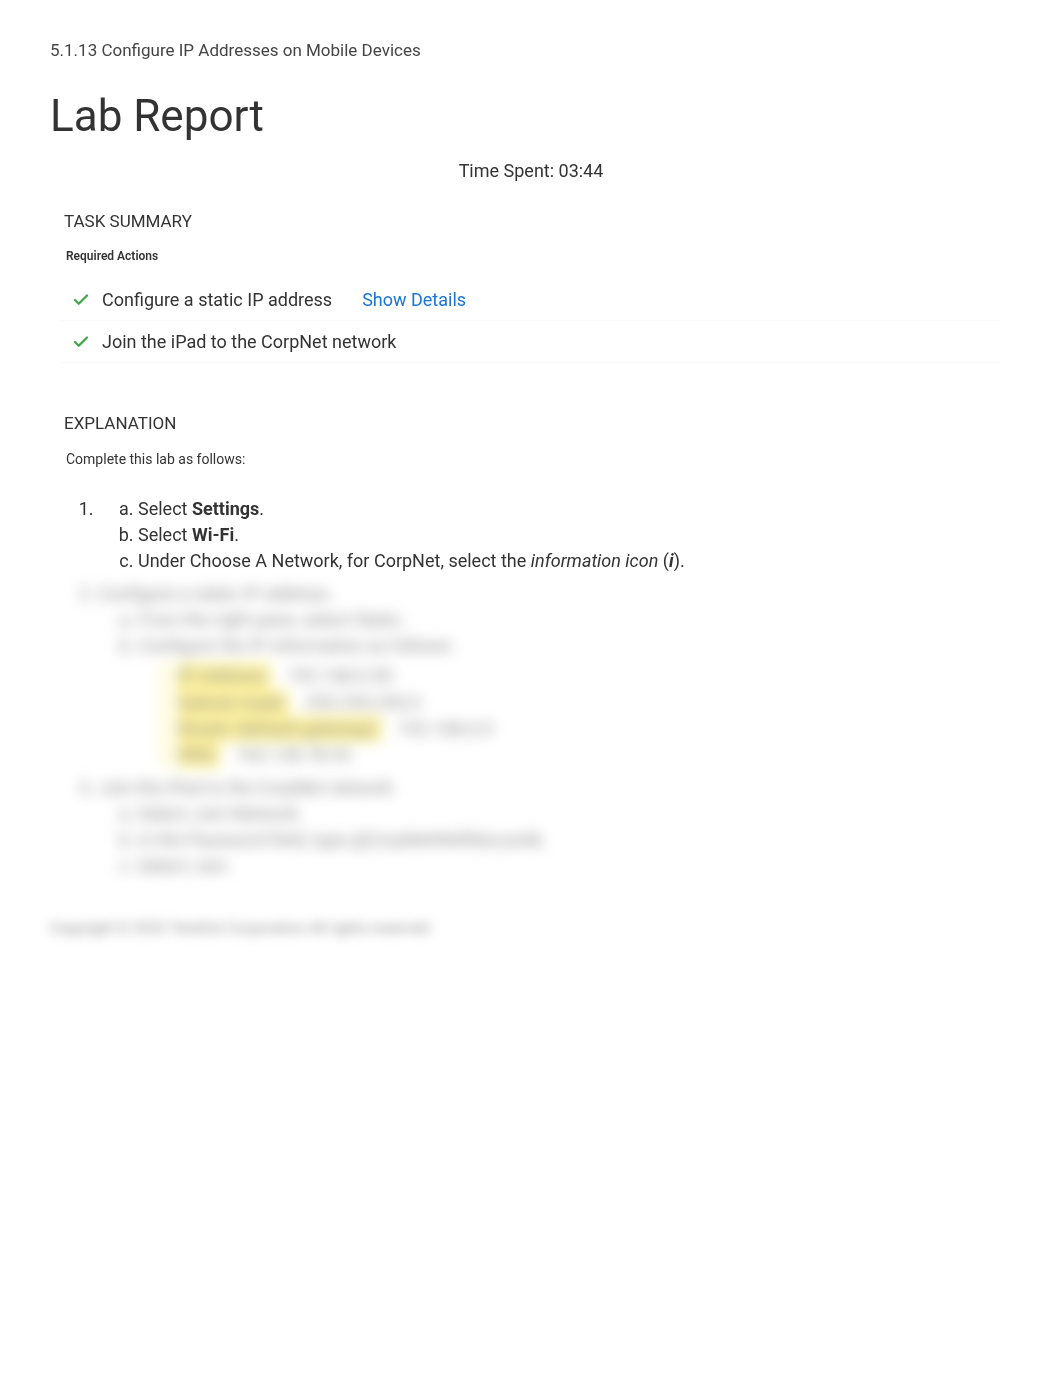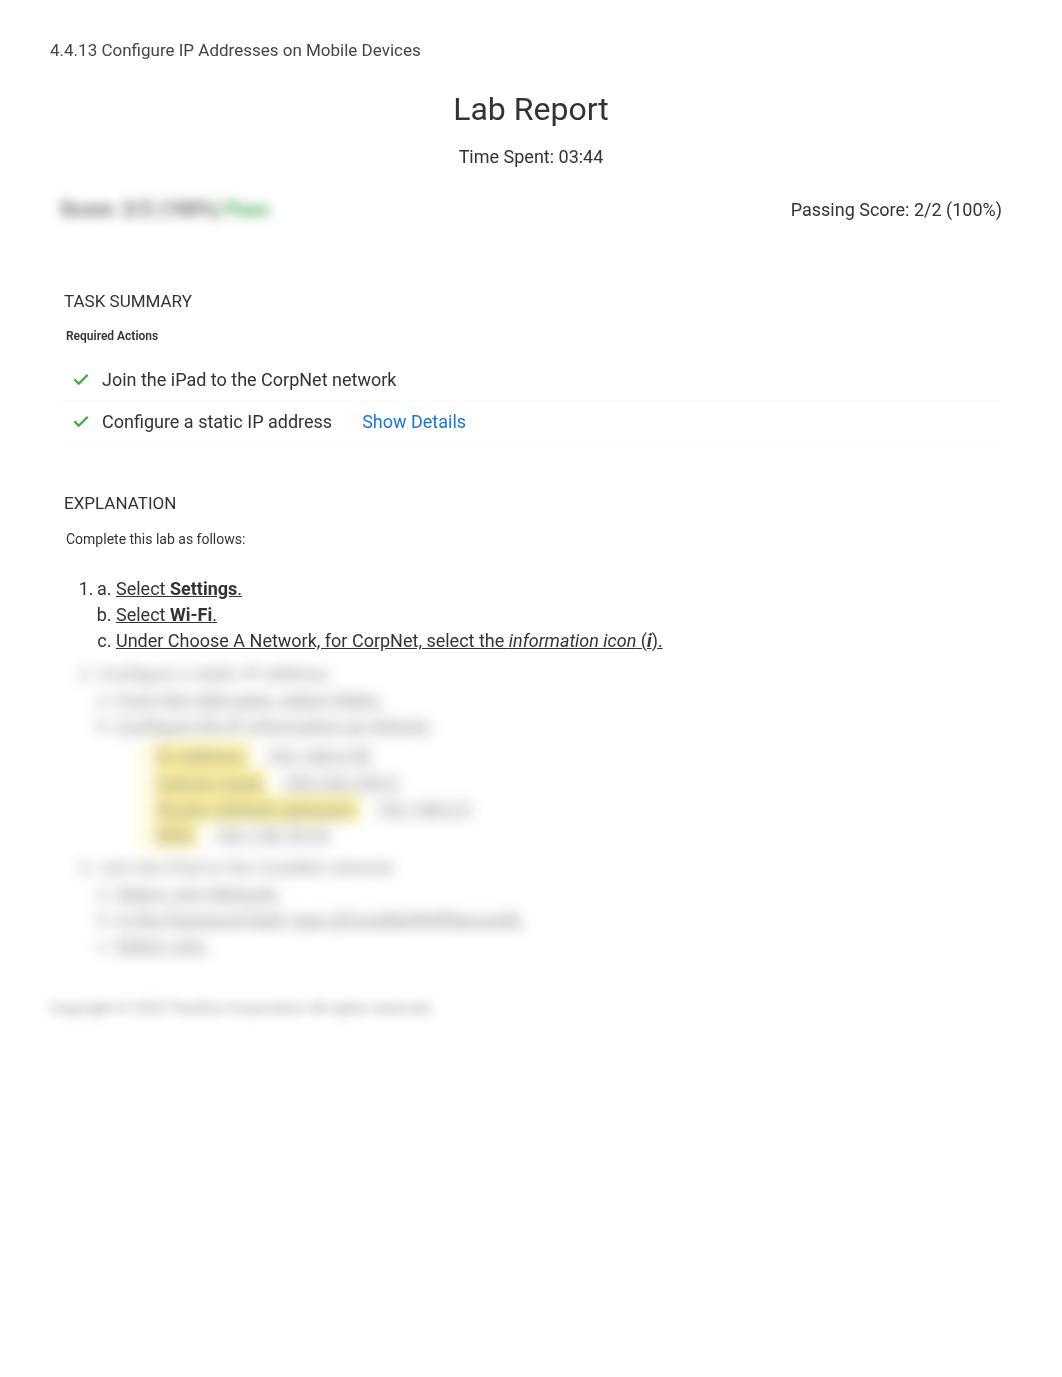--- a/index.html
+++ b/index.html
@@ -13,22 +13,22 @@
   .page {
     padding: 40px 50px 50px 50px;
   }
   .breadcrumb {
     font-size: 17px;
     color: #444;
     margin-bottom: 30px;
     font-weight: 400;
   }
   .report-title {
-    text-align: center;
-    font-size: 32px;
+    text-align: left;
+    font-size: 44px;
     font-weight: 400;
     color: #333;
     margin-bottom: 18px;
   }
   .time-spent {
     text-align: center;
     font-size: 18px;
     color: #333;
     margin-bottom: 30px;
   }
@@ -98,22 +98,21 @@
     margin-left: 48px;
     font-size: 18px;
     color: #333;
   }
   ol.main-list > li {
     margin-bottom: 6px;
     line-height: 1.5;
   }
   ol.sub-list {
     list-style: lower-alpha;
-    margin-left: 18px;
-    text-decoration: underline;
+    margin-left: 40px;
   }
   ol.sub-list > li {
     line-height: 1.45;
   }
   .bold { font-weight: 700; }
   .italic { font-style: italic; }
   .blurred-block {
     filter: blur(7px);
     user-select: none;
     color: #888;
@@ -135,55 +134,49 @@
     font-size: 15px;
     color: #888;
     margin-top: 40px;
   }
 </style>
 </head>
 <body>
 
 <div class="page">
 
-  <div class="breadcrumb">4.4.13 Configure IP Addresses on Mobile Devices</div>
+  <div class="breadcrumb">5.1.13 Configure IP Addresses on Mobile Devices</div>
 
   <h1 class="report-title">Lab Report</h1>
 
   <div class="time-spent">Time Spent: 03:44</div>
 
-  <div class="score-row">
-    <div class="score-left">
-      <span>Score: 2/2 (100%) </span><span class="pass">Pass</span>
-    </div>
-    <div class="passing-score">Passing Score: 2/2 (100%)</div>
-  </div>
 
   <div class="section-heading">TASK SUMMARY</div>
 
   <div class="required-heading">Required Actions</div>
 
   <div class="action-list">
-    <div class="action-item">
-      <span class="check-icon">
-        <svg viewBox="0 0 24 24" width="18" height="18">
-            <path fill="none" stroke="#3fa648" stroke-width="3" stroke-linecap="round" stroke-linejoin="round" d="M4 12l5 5L20 6"></path>
-          </svg>
-      </span>
-      <span>Join the iPad to the CorpNet network</span>
-    </div>
     <div class="action-item">
       <span class="check-icon">
         <svg viewBox="0 0 24 24" width="18" height="18">
             <path fill="none" stroke="#3fa648" stroke-width="3" stroke-linecap="round" stroke-linejoin="round" d="M4 12l5 5L20 6"></path>
           </svg>
       </span>
       <span>Configure a static IP address</span>
       <span class="show-details">Show Details</span>
     </div>
+    <div class="action-item">
+      <span class="check-icon">
+        <svg viewBox="0 0 24 24" width="18" height="18">
+            <path fill="none" stroke="#3fa648" stroke-width="3" stroke-linecap="round" stroke-linejoin="round" d="M4 12l5 5L20 6"></path>
+          </svg>
+      </span>
+      <span>Join the iPad to the CorpNet network</span>
+    </div>
   </div>
 
   <div class="section-heading">EXPLANATION</div>
 
   <div class="explanation-text">Complete this lab as follows:</div>
 
   <ol class="main-list">
     <li>
       <ol class="sub-list">
         <li>

